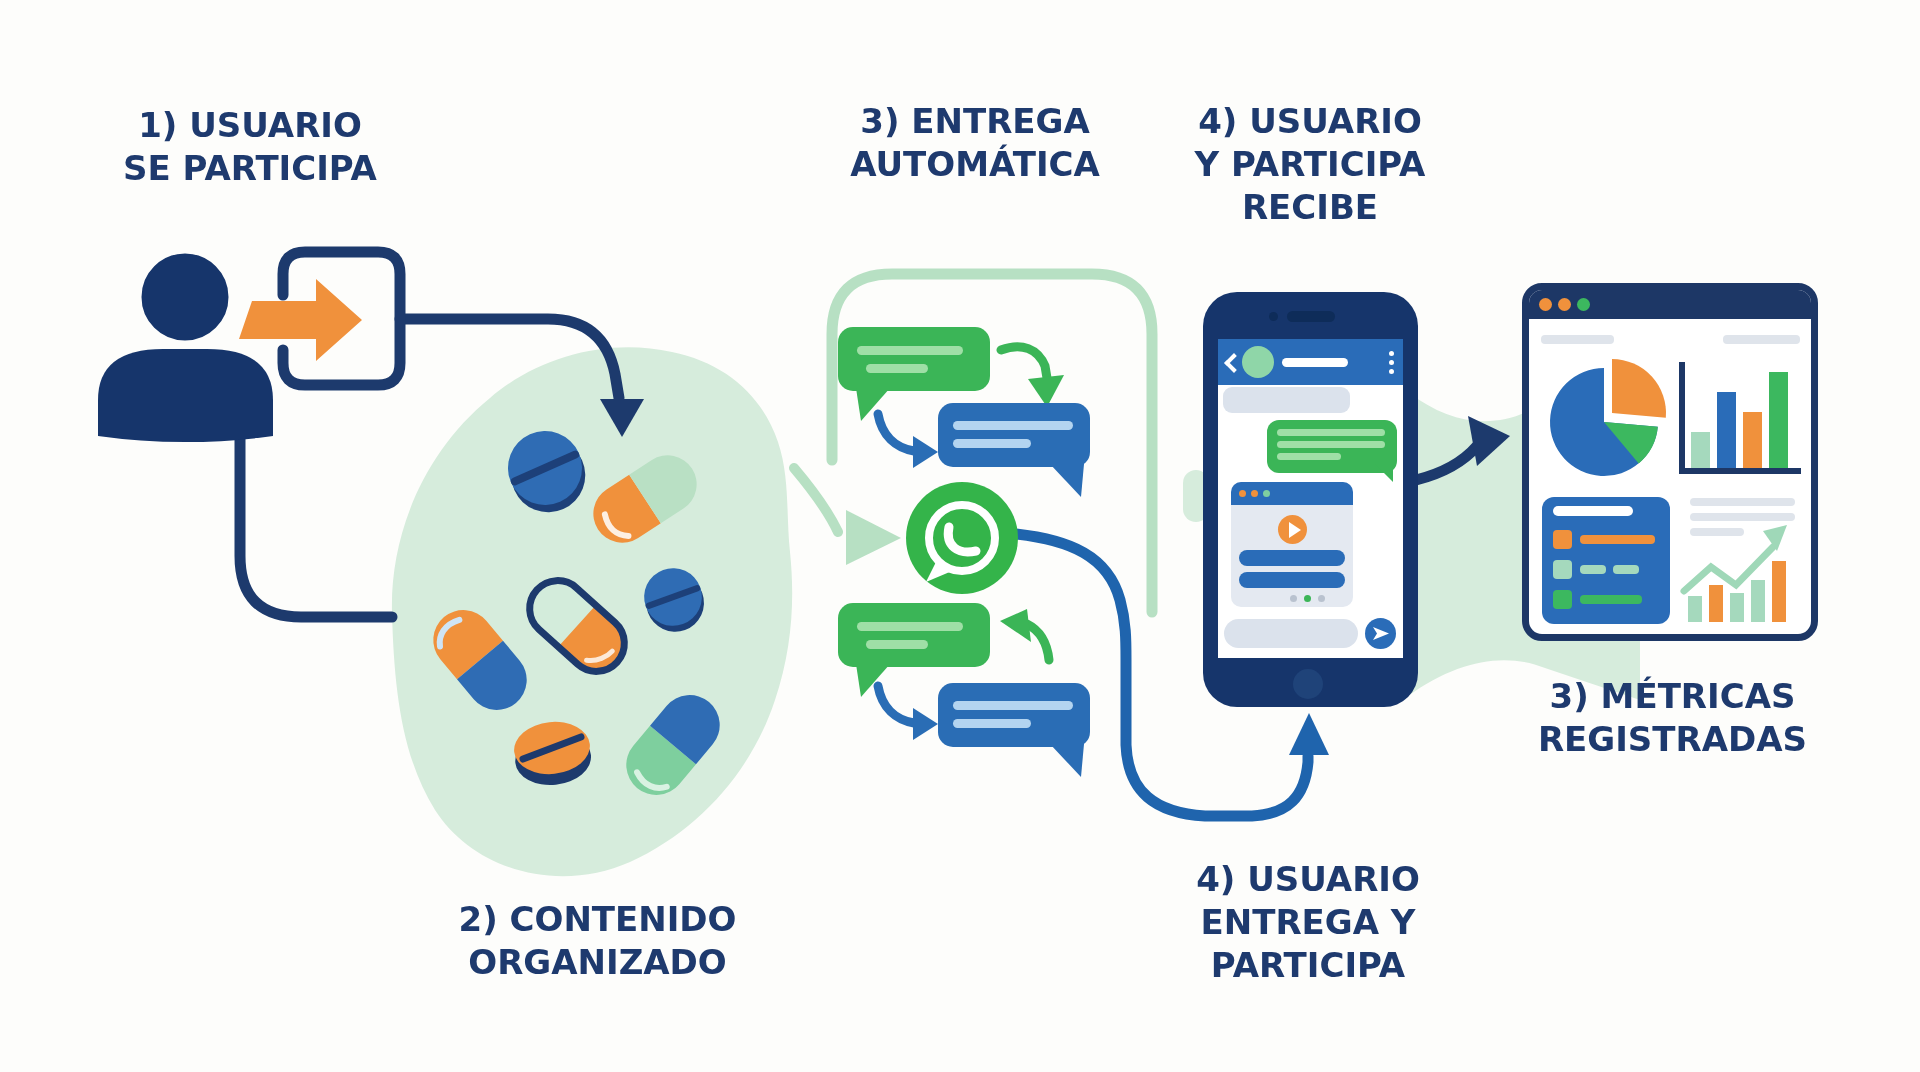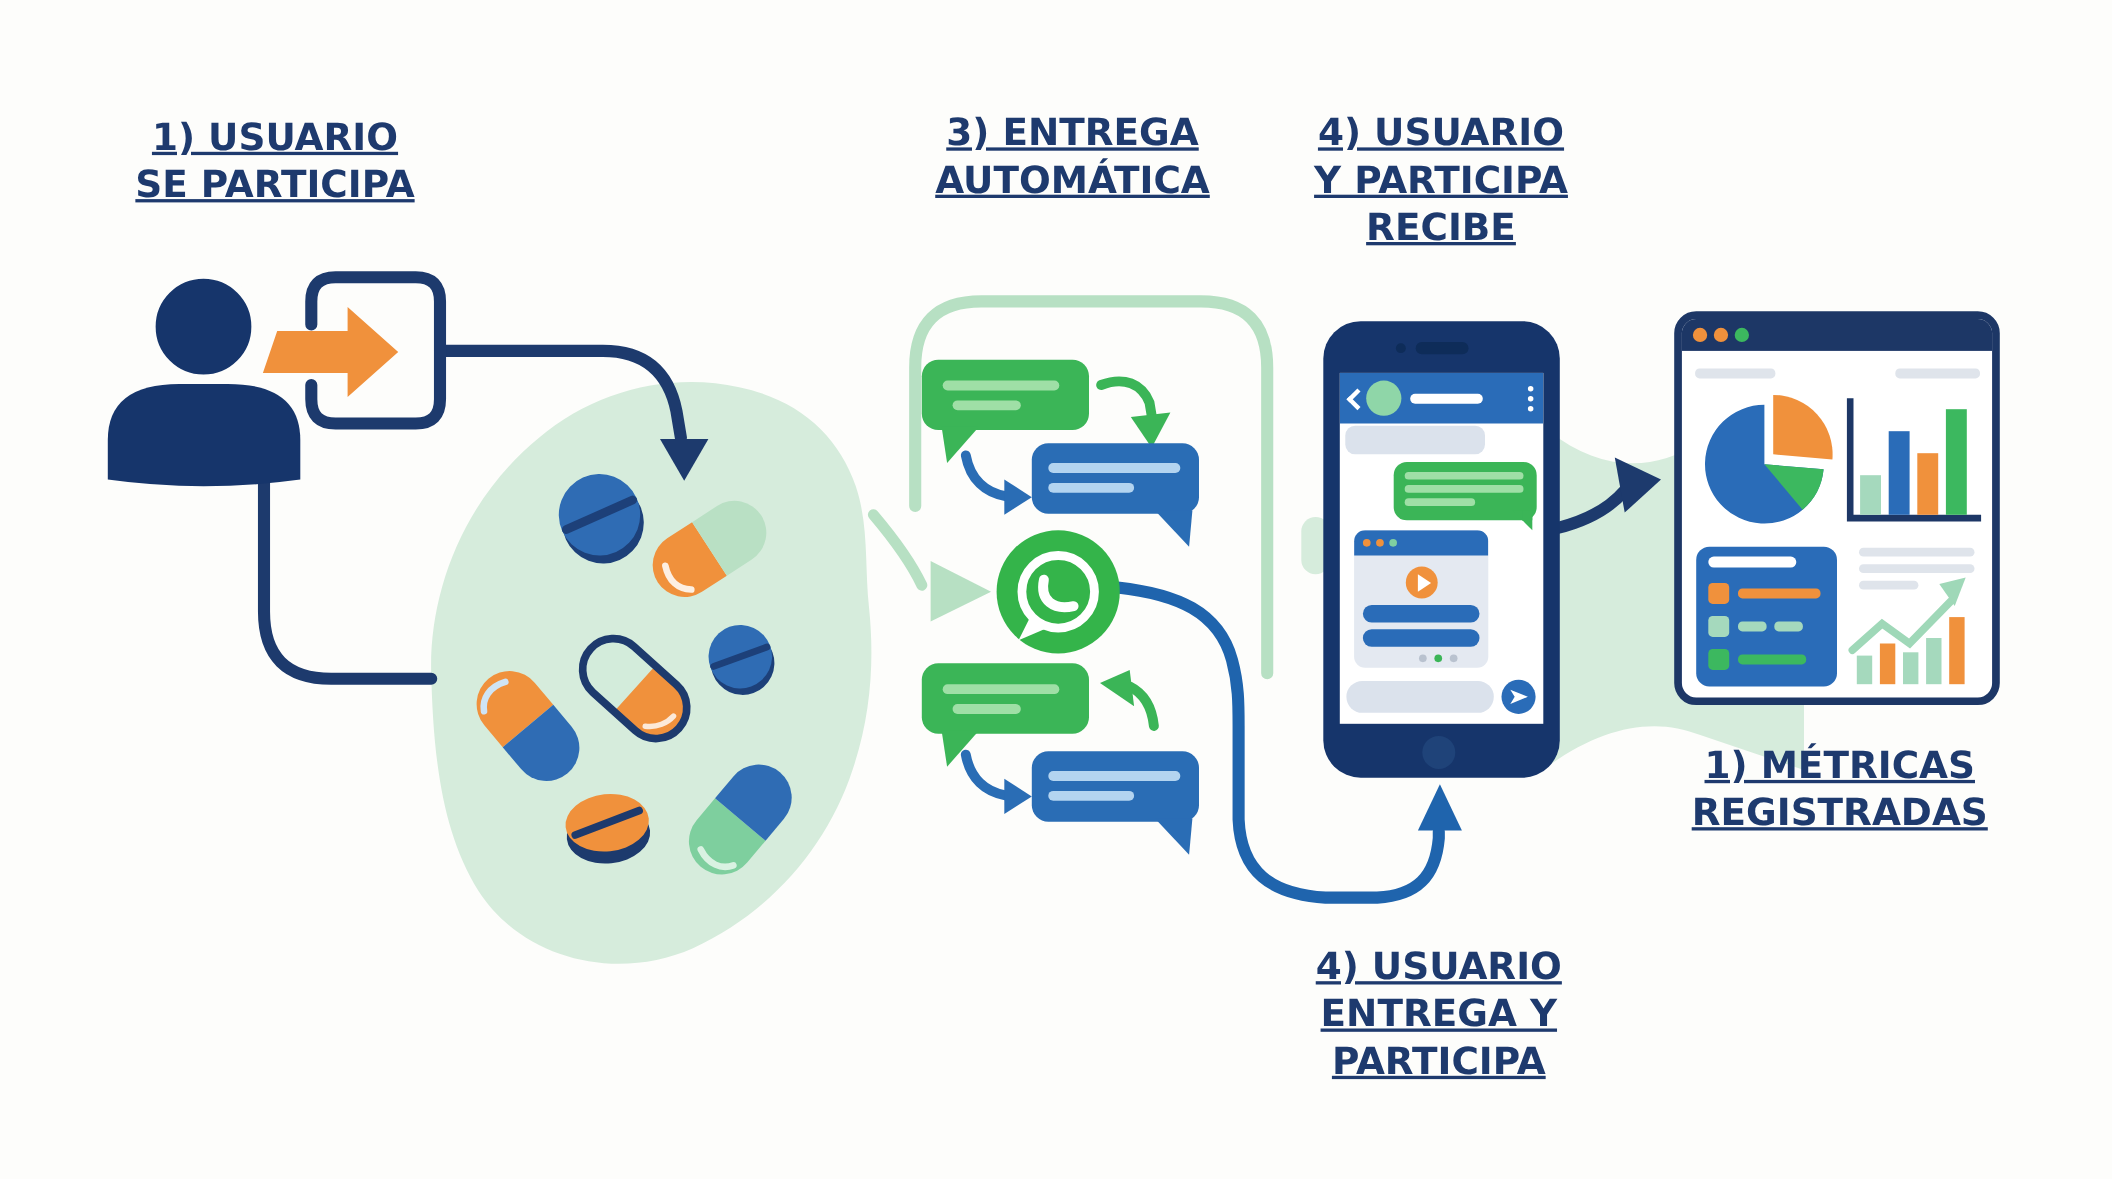--- a/index.html
+++ b/index.html
@@ -1,21 +1,21 @@
 <!DOCTYPE html>
 <html><head>
 <meta charset="utf-8">
 <style>
   html,body{margin:0;padding:0;background:#fdfdfb;}
   .canvas{position:relative;width:1920px;height:1072px;background:#fdfdfb;overflow:hidden;
           font-family:"DejaVu Sans","Liberation Sans",sans-serif;}
   .art{position:absolute;left:0;top:0;z-index:1;}
   .lbl{position:absolute;z-index:3;font-weight:800;color:#1e3a6e;text-align:center;
        font-size:34px;line-height:43px;letter-spacing:0px;white-space:nowrap;}
-  .lbl span{display:block;text-decoration:underline;}
+  .lbl span{display:block;}
 
   
   .phone{position:absolute;left:1203px;top:292px;width:215px;height:415px;background:#16356b;
          border-radius:34px;z-index:2;}
   .phone .speaker-dot{position:absolute;left:66px;top:20px;width:9px;height:9px;border-radius:50%;background:#0e2c59;}
   .phone .speaker-bar{position:absolute;left:84px;top:19px;width:48px;height:11px;border-radius:6px;background:#0e2c59;}
   .screen{position:absolute;left:15px;top:47px;width:185px;height:319px;background:#fff;overflow:hidden;}
   .chat-header{position:absolute;left:0;top:0;width:100%;height:46px;background:#2a6cb8;}
   .chev{position:absolute;left:9px;top:17px;width:10px;height:10px;border-left:4px solid #fff;border-bottom:4px solid #fff;transform:rotate(45deg);}
   .avatar{position:absolute;left:24px;top:7px;width:32px;height:32px;border-radius:50%;background:#8fd6a8;}
@@ -293,32 +293,36 @@
       <div class="gl gl1"></div>
       <div class="gl gl2"></div>
       <div class="gl gl3"></div>
     </div>
   </div>
 
   <div class="lbl" style="left:70px;top:104px;width:360px">
     <span>1) USUARIO</span>
     <span>SE PARTICIPA</span>
   </div>
+  <div class="lbl" style="left:420px;top:898px;width:355px">
+    <span>2) CONTENIDO</span>
+    <span>ORGANIZADO</span>
+  </div>
   <div class="lbl" style="left:835px;top:100px;width:280px">
     <span>3) ENTREGA</span>
     <span>AUTOMÁTICA</span>
   </div>
   <div class="lbl" style="left:1175px;top:100px;width:270px">
     <span>4) USUARIO</span>
     <span>Y PARTICIPA</span>
     <span>RECIBE</span>
   </div>
   <div class="lbl" style="left:1170px;top:858px;width:276px">
     <span>4) USUARIO</span>
     <span>ENTREGA Y</span>
     <span>PARTICIPA</span>
   </div>
   <div class="lbl" style="left:1495px;top:675px;width:355px">
-    <span>1) MÉTRICAS</span>
+    <span>3) MÉTRICAS</span>
     <span>REGISTRADAS</span>
   </div>
 
 </div>
 
 </body></html>

